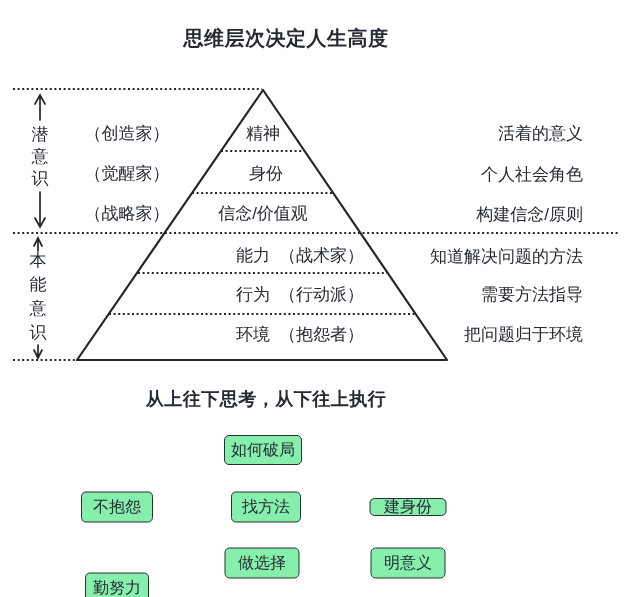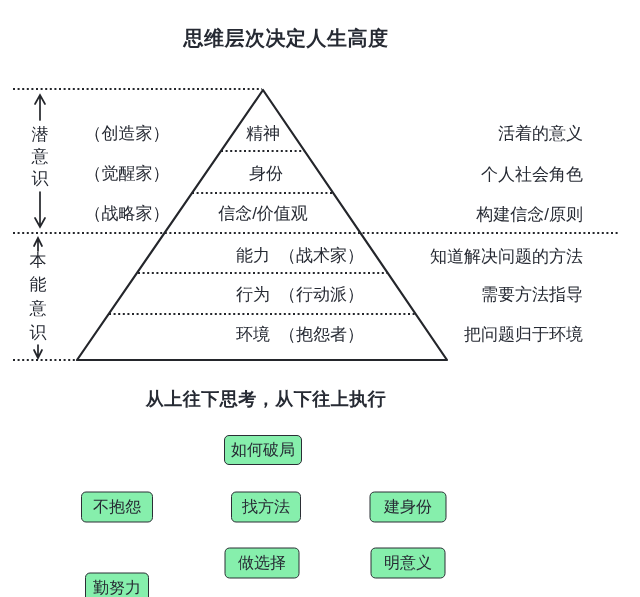--- a/index.html
+++ b/index.html
@@ -113,21 +113,21 @@
   <div class="bx" style="left:263px;top:450px;width:78px;height:30px;">
     <span>如何破局</span>
   </div>
 
   <div class="bx" style="left:117px;top:507px;width:72px;height:31px;">
     <span>不抱怨</span>
   </div>
   <div class="bx" style="left:266px;top:507px;width:70px;height:31px;">
     <span>找方法</span>
   </div>
-  <div class="bx" style="left:408px;top:507px;width:77px;height:31px;">
+  <div class="bx" style="left:408px;top:507px;width:77px;height:18px;">
     <span>建身份</span>
   </div>
 
   <div class="bx" style="left:117px;top:588px;width:64px;height:31px;">
     <span>勤努力</span>
   </div>
   <div class="bx" style="left:408px;top:563px;width:75px;height:31px;">
     <span>明意义</span>
   </div>
   <div class="bx" style="left:262px;top:563px;width:75px;height:31px;">

